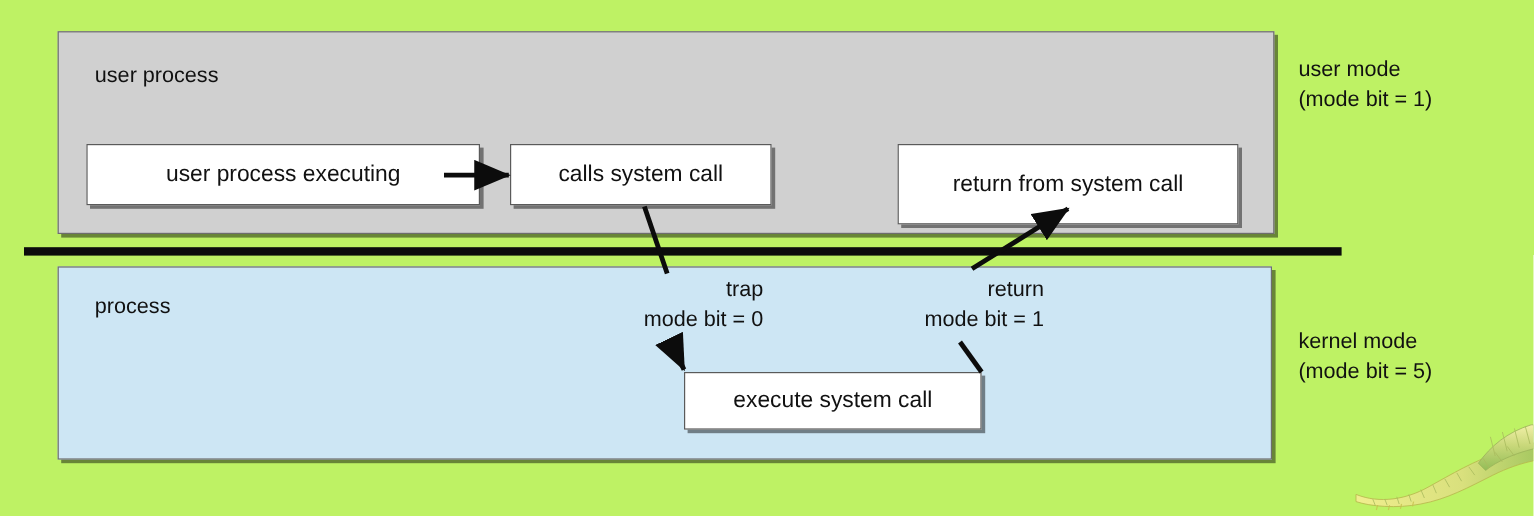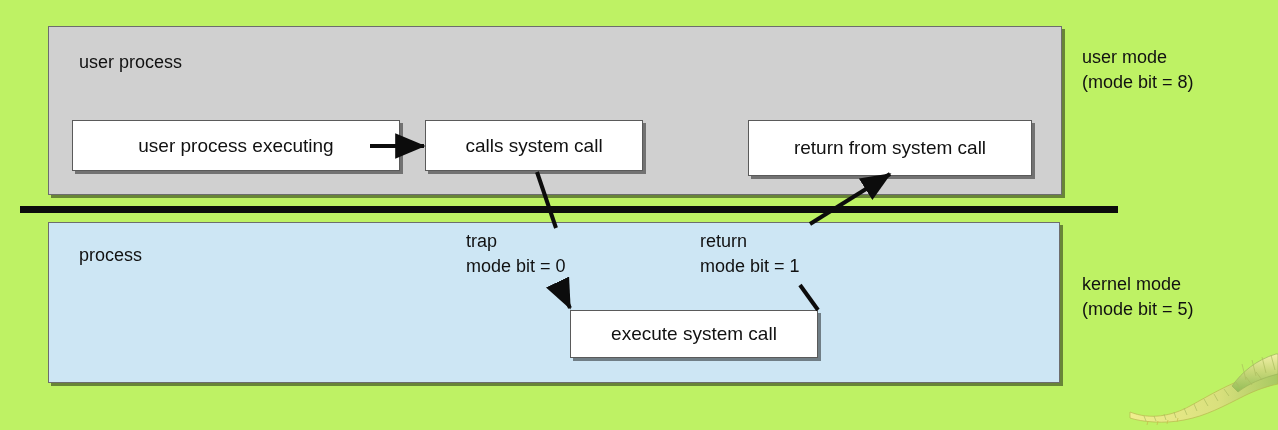--- a/index.html
+++ b/index.html
@@ -68,27 +68,27 @@
     box-shadow: 3px 3px 0 rgba(0,0,0,0.45);
     display: flex;
     align-items: center;
     justify-content: center;
     font-size: 19px;
     color: #111111;
     white-space: nowrap;
   }
   #box-user-exec     { left: 72px;  top: 120px; width: 328px; height: 51px; }
   #box-calls-syscall { left: 425px; top: 120px; width: 218px; height: 51px; }
-  #box-return-from   { left: 748px; top: 120px; width: 284px; height: 56px; }
+  #box-return-from   { left: 748px; top: 120px; width: 284px; height: 67px; }
   #box-execute-sys   { left: 570px; top: 310px; width: 248px; height: 48px; }
 
   
   .annot {
     position: absolute;
-    text-align: left;
+    text-align: right;
     font-size: 18px;
     line-height: 25px;
     color: #111111;
     white-space: nowrap;
   }
   #annot-trap   { left: 466px; top: 229px; width: 170px; }
   #annot-return { left: 700px; top: 229px; width: 170px; }
 
   
   .side-legend {
@@ -148,21 +148,21 @@
     <div>mode bit = 0</div>
   </div>
 
   <div class="annot" id="annot-return">
     <div>return</div>
     <div>mode bit = 1</div>
   </div>
 
   <div class="side-legend" id="legend-user">
     <div>user mode</div>
-    <div>(mode bit = 8)</div>
+    <div>(mode bit = 1)</div>
   </div>
 
   <div class="side-legend" id="legend-kernel">
     <div>kernel mode</div>
     <div>(mode bit = 5)</div>
   </div>
 
   <svg id="connectors" viewBox="0 0 1278 430">
     <defs>
       <marker id="arrowhead" markerWidth="9" markerHeight="9" refX="7.2" refY="3.2" orient="auto" markerUnits="strokeWidth">

